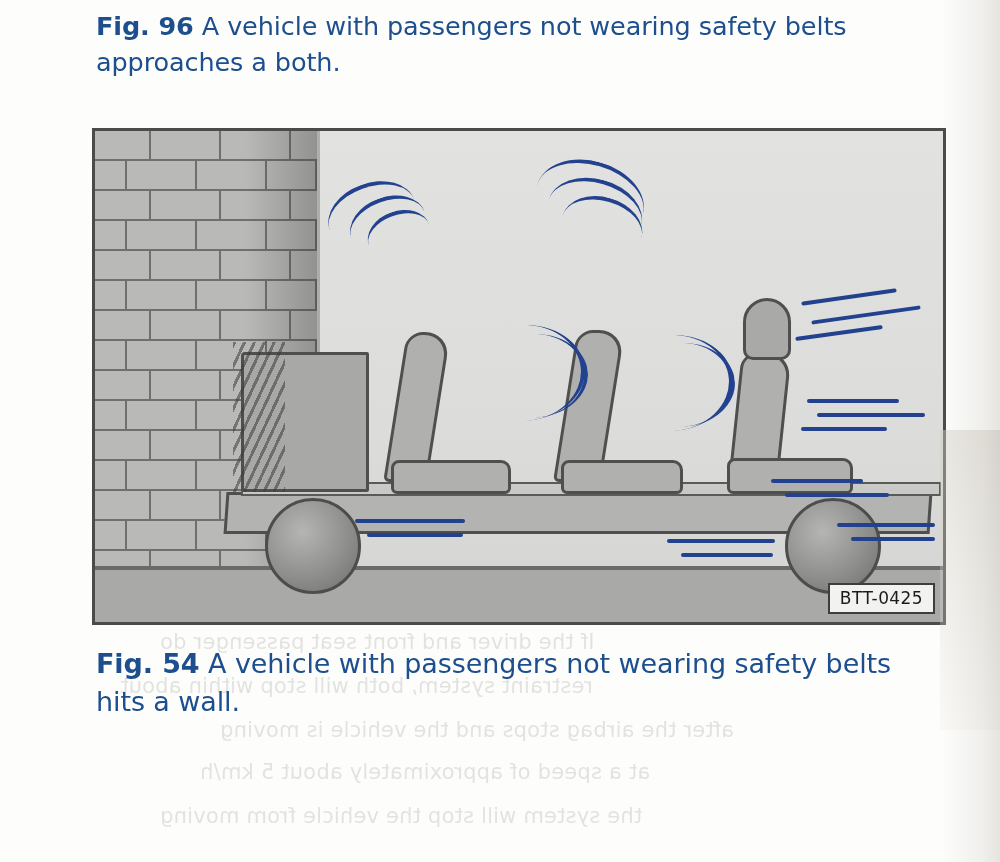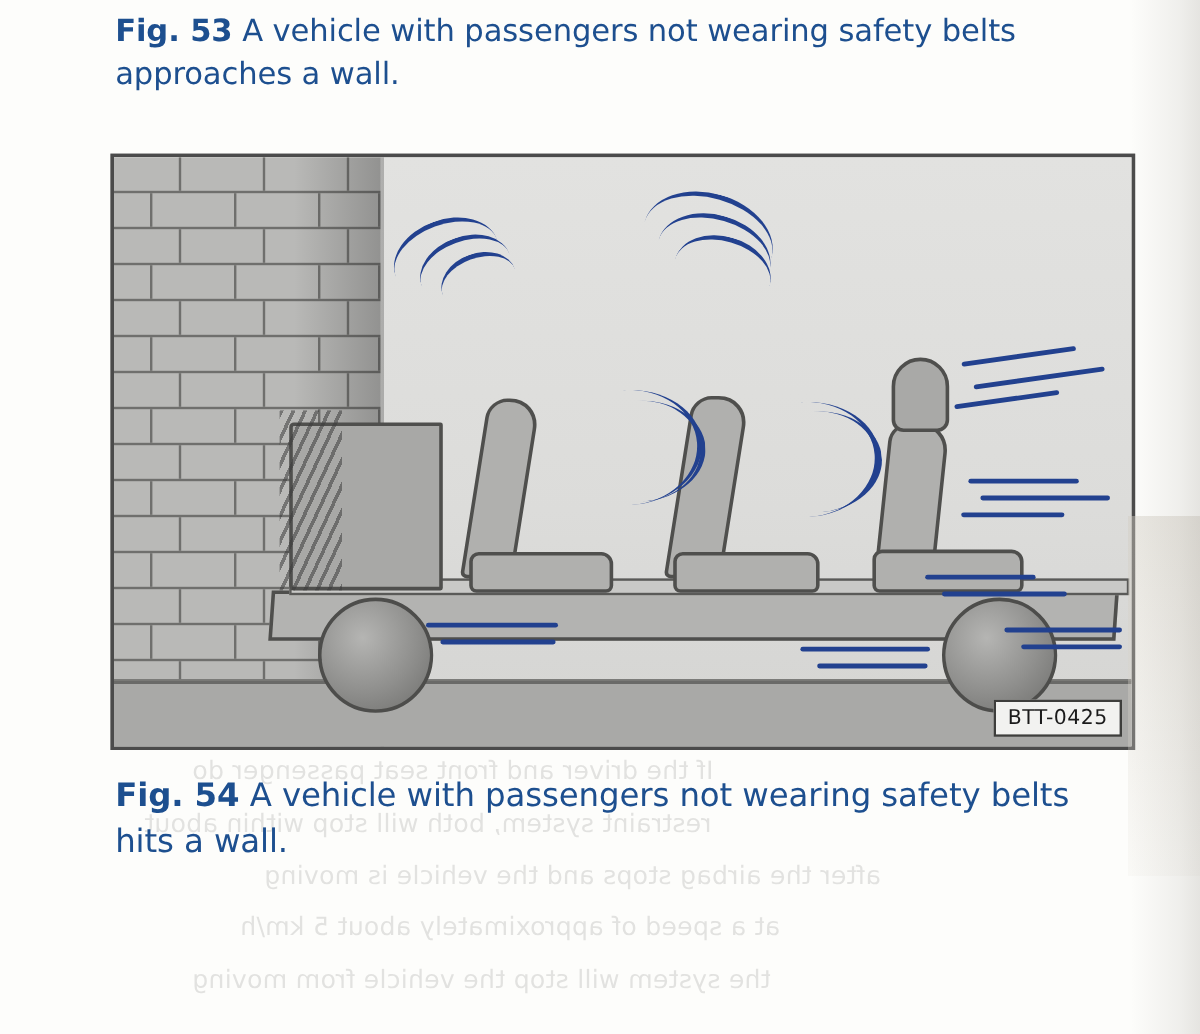--- a/index.html
+++ b/index.html
@@ -301,22 +301,22 @@
 
   <div class="bleed" style="left:330px; top:160px;">least always wear seat</div>
   <div class="bleed" style="left:360px; top:206px;">while a vehicle is</div>
   <div class="bleed" style="left:160px; top:630px;">If the driver and front seat passenger do</div>
   <div class="bleed" style="left:120px; top:674px;">restraint system, both will stop within about</div>
   <div class="bleed" style="left:220px; top:718px;">after the airbag stops and the vehicle is moving</div>
   <div class="bleed" style="left:200px; top:760px;">at a speed of approximately about 5 km/h</div>
   <div class="bleed" style="left:160px; top:804px;">the system will stop the vehicle from moving</div>
 
   <div class="cap53">
-    <span class="cap-label">Fig. 53</span>
-    <span>A vehicle with passengers not wearing safety belts approaches a wall.</span>
+    <span class="cap-label">Fig. 96</span>
+    <span>A vehicle with passengers not wearing safety belts approaches a both.</span>
   </div>
 
   <div class="figure">
     <div class="fig-bg"></div>
 
     <div class="wall">
       <div class="row" style="top:0px;">
         <div class="brick" style="left:0px;width:56px;"></div>
         <div class="brick" style="left:56px;width:70px;"></div>
         <div class="brick" style="left:126px;width:70px;"></div>

